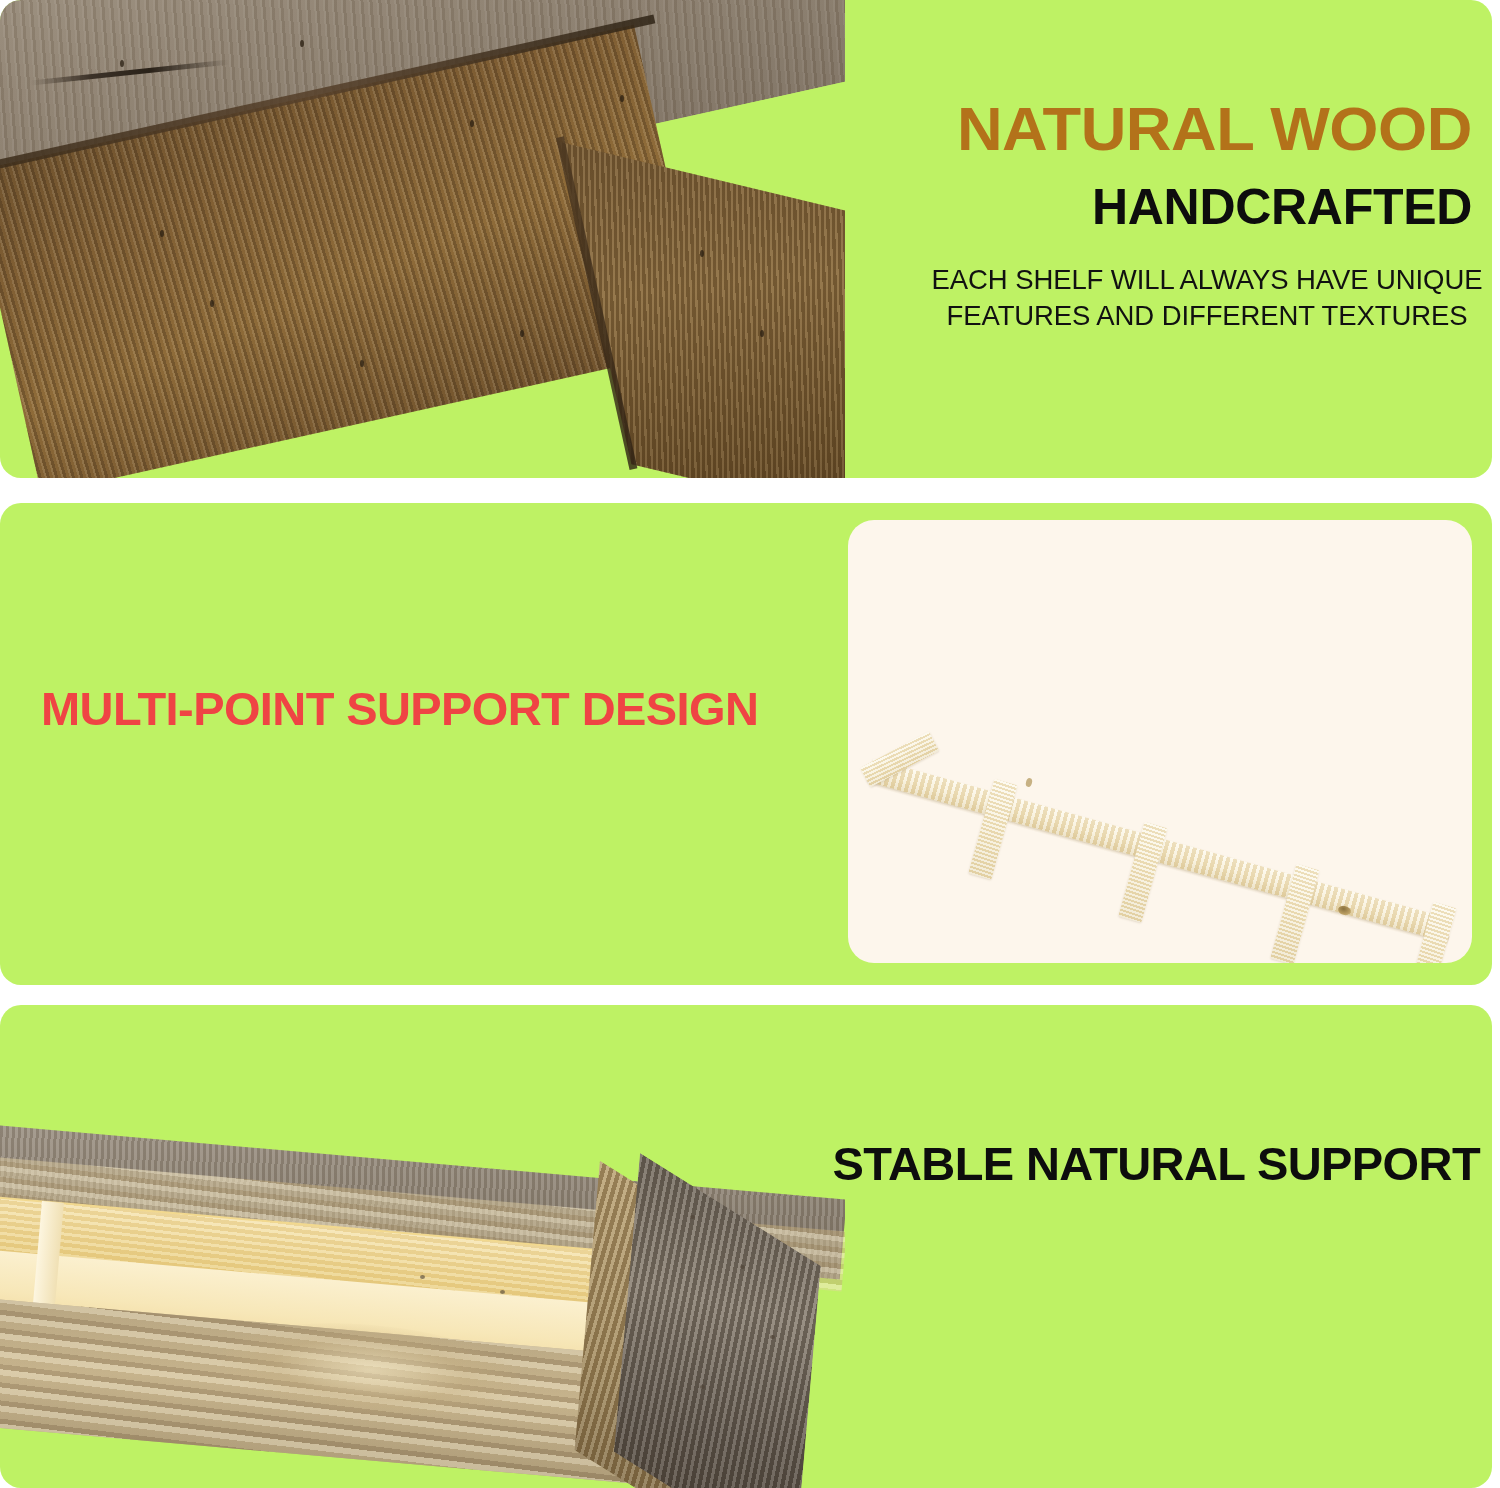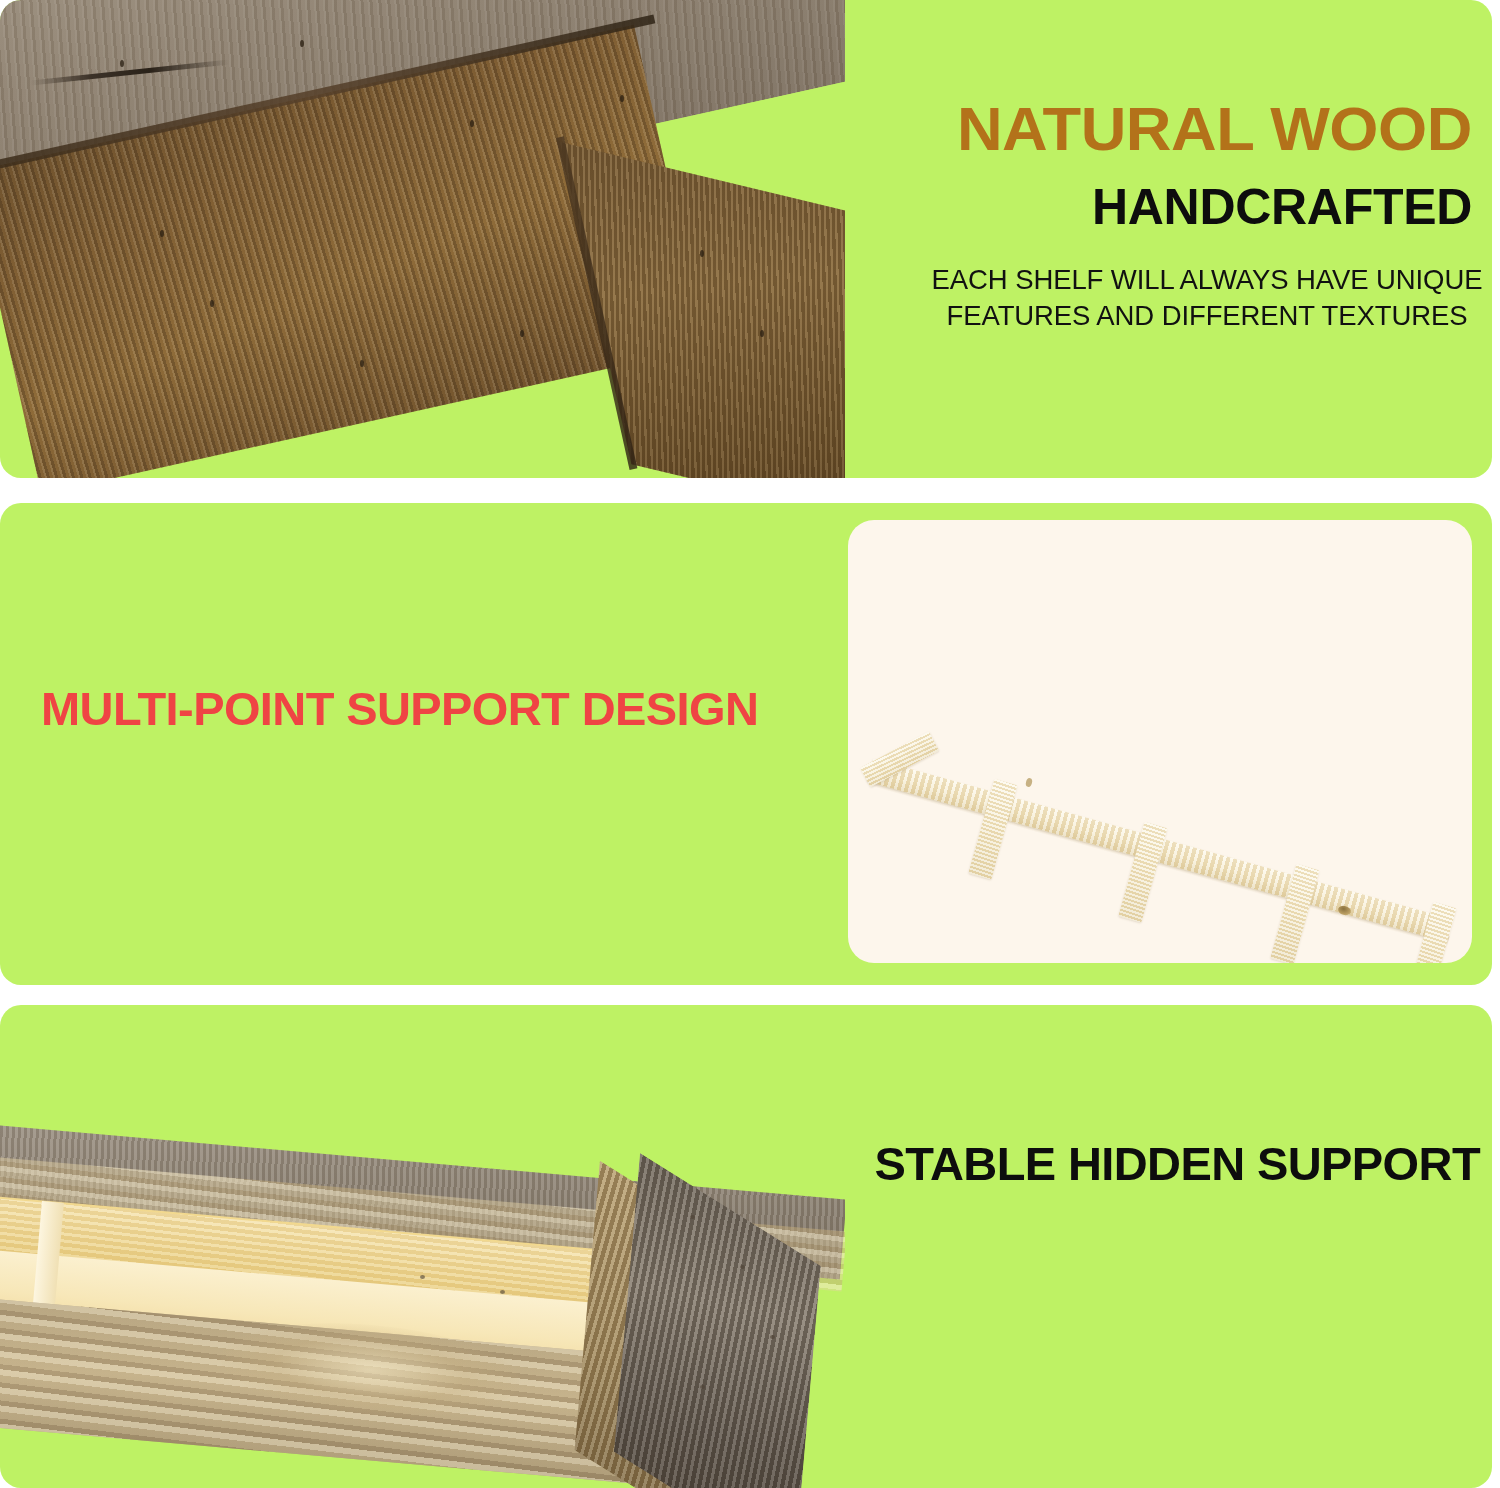--- a/index.html
+++ b/index.html
@@ -442,16 +442,16 @@
     <div class="sh-specks">
       <i style="left:690px; top:210px;"></i>
       <i style="left:740px; top:260px;"></i>
       <i style="left:770px; top:330px;"></i>
       <i style="left:700px; top:380px;"></i>
       <i style="left:420px; top:270px;"></i>
       <i style="left:500px; top:285px;"></i>
     </div>
   </div>
 
-  <div class="txt-block" id="p3-title">STABLE HIDDEN SUPPORT</div>
+  <div class="txt-block" id="p3-title">STABLE NATURAL SUPPORT</div>
 
 
 </div>
 
 </body></html>

